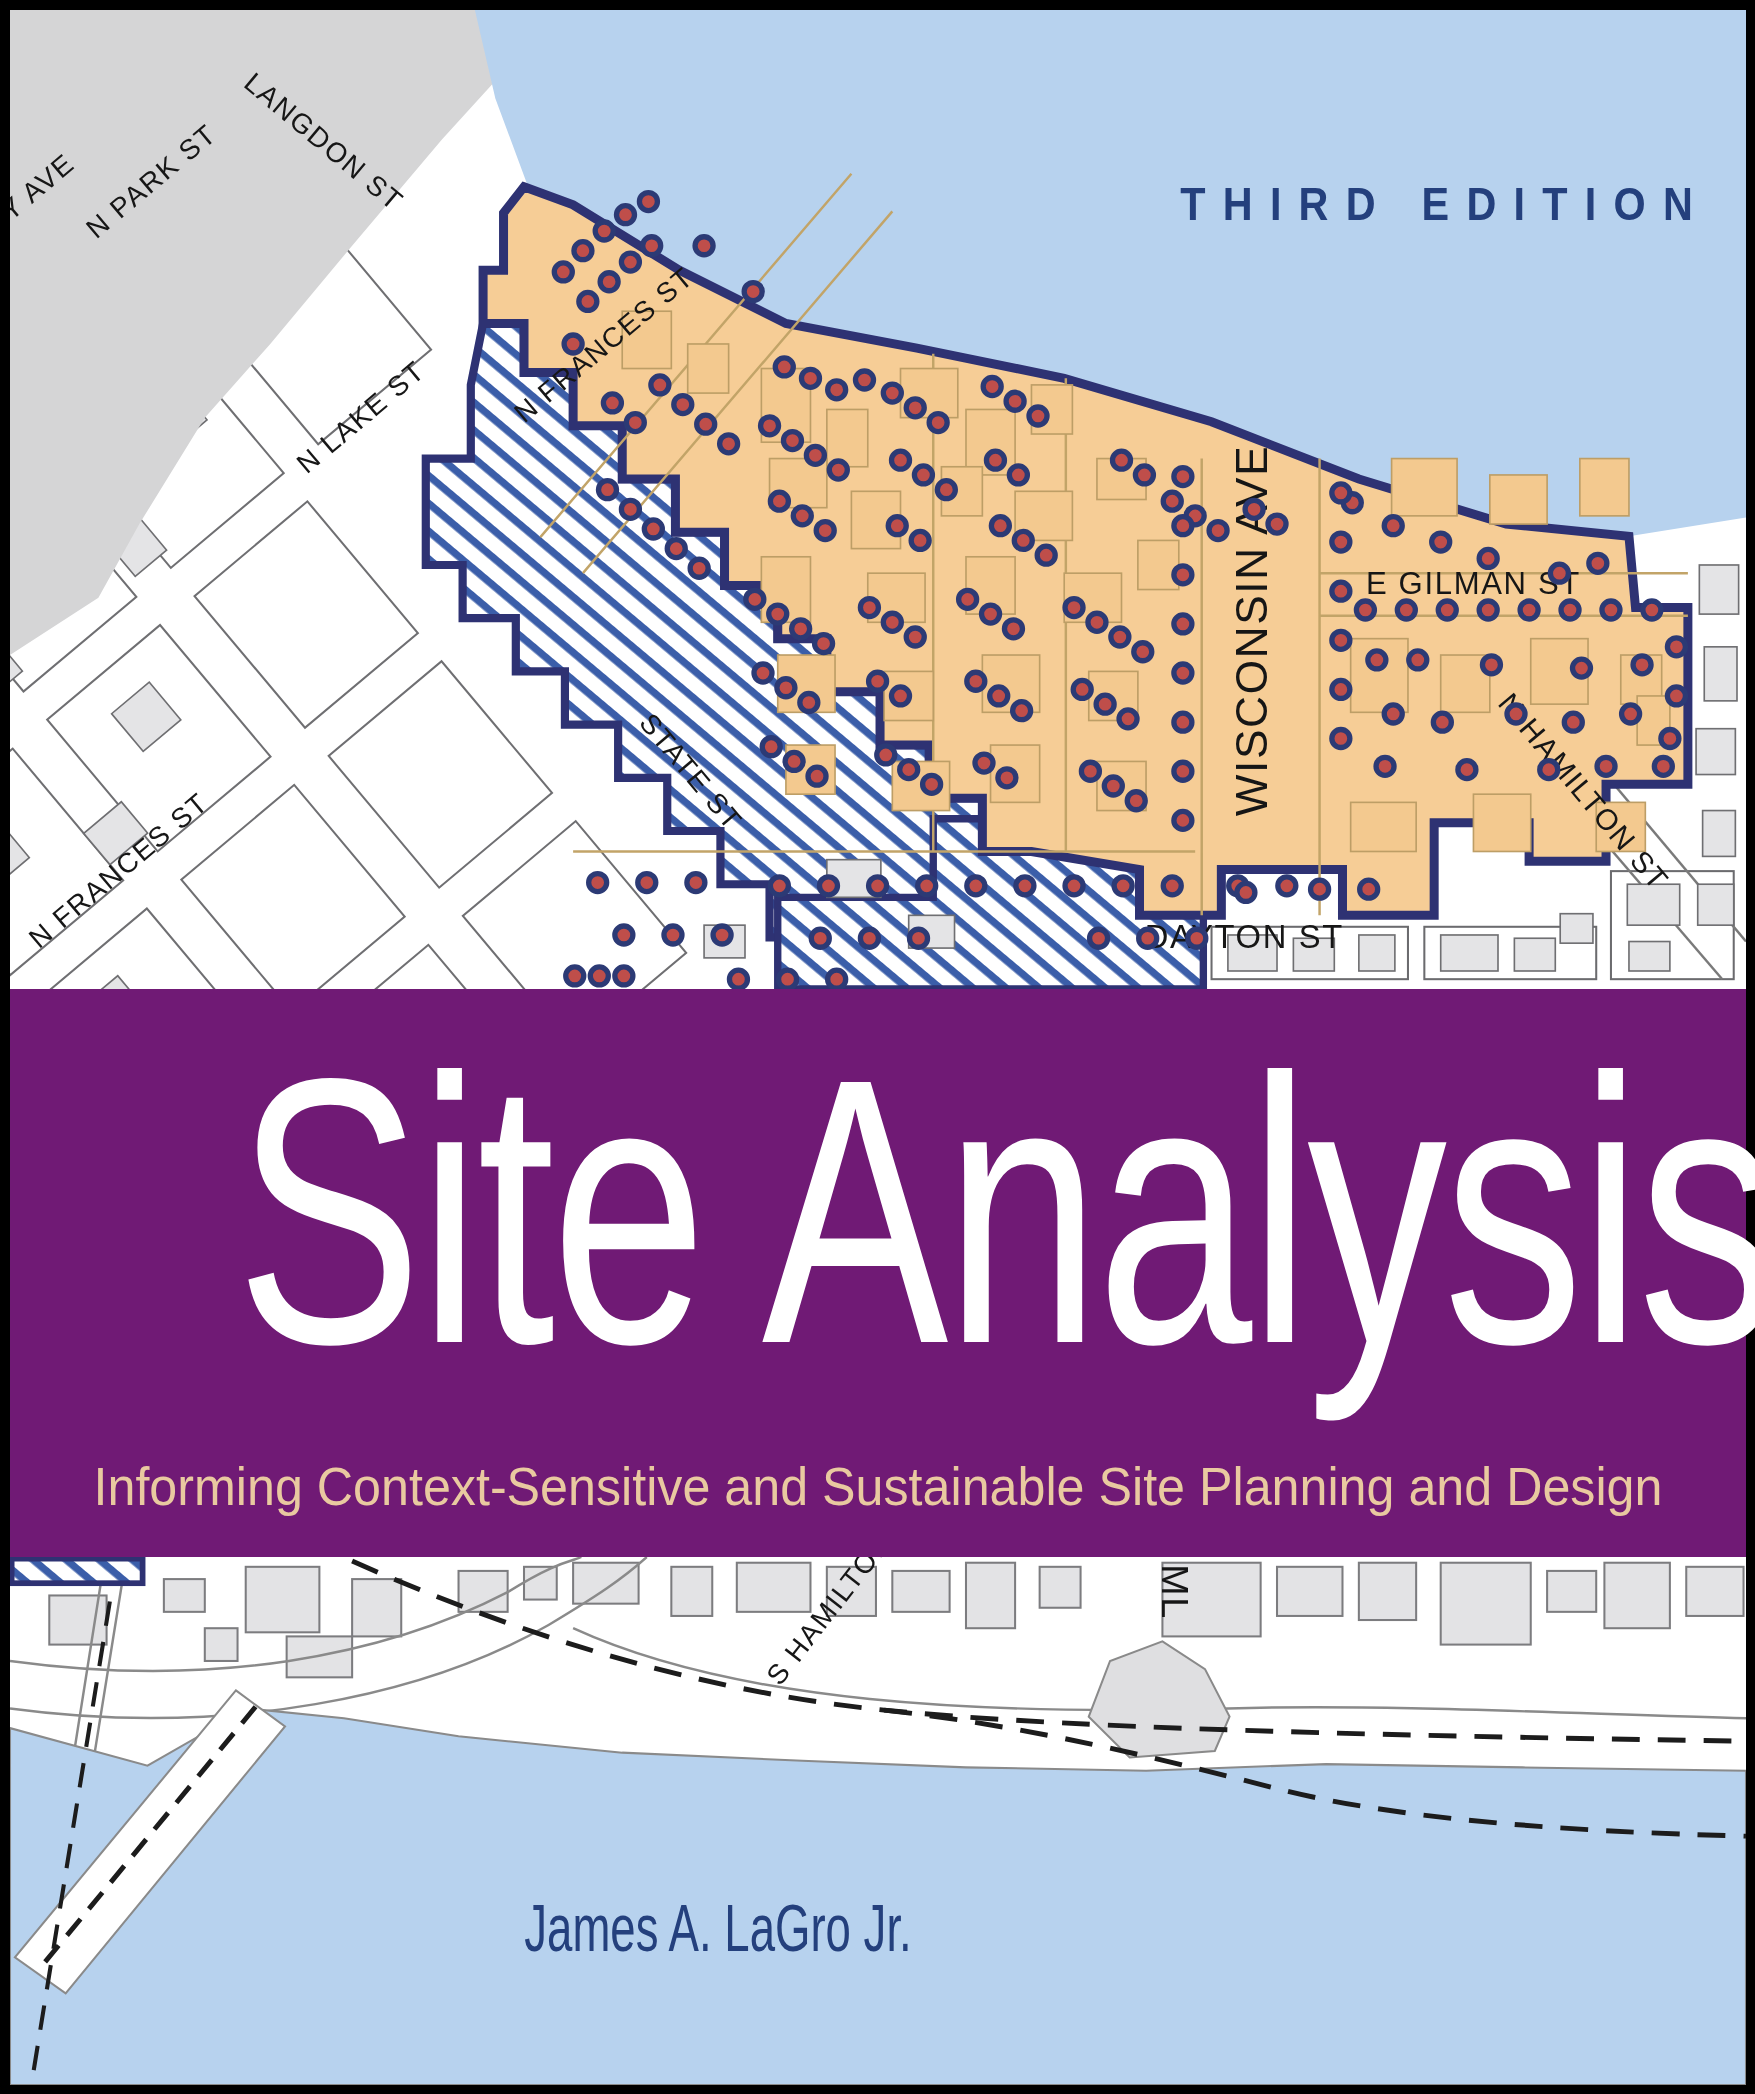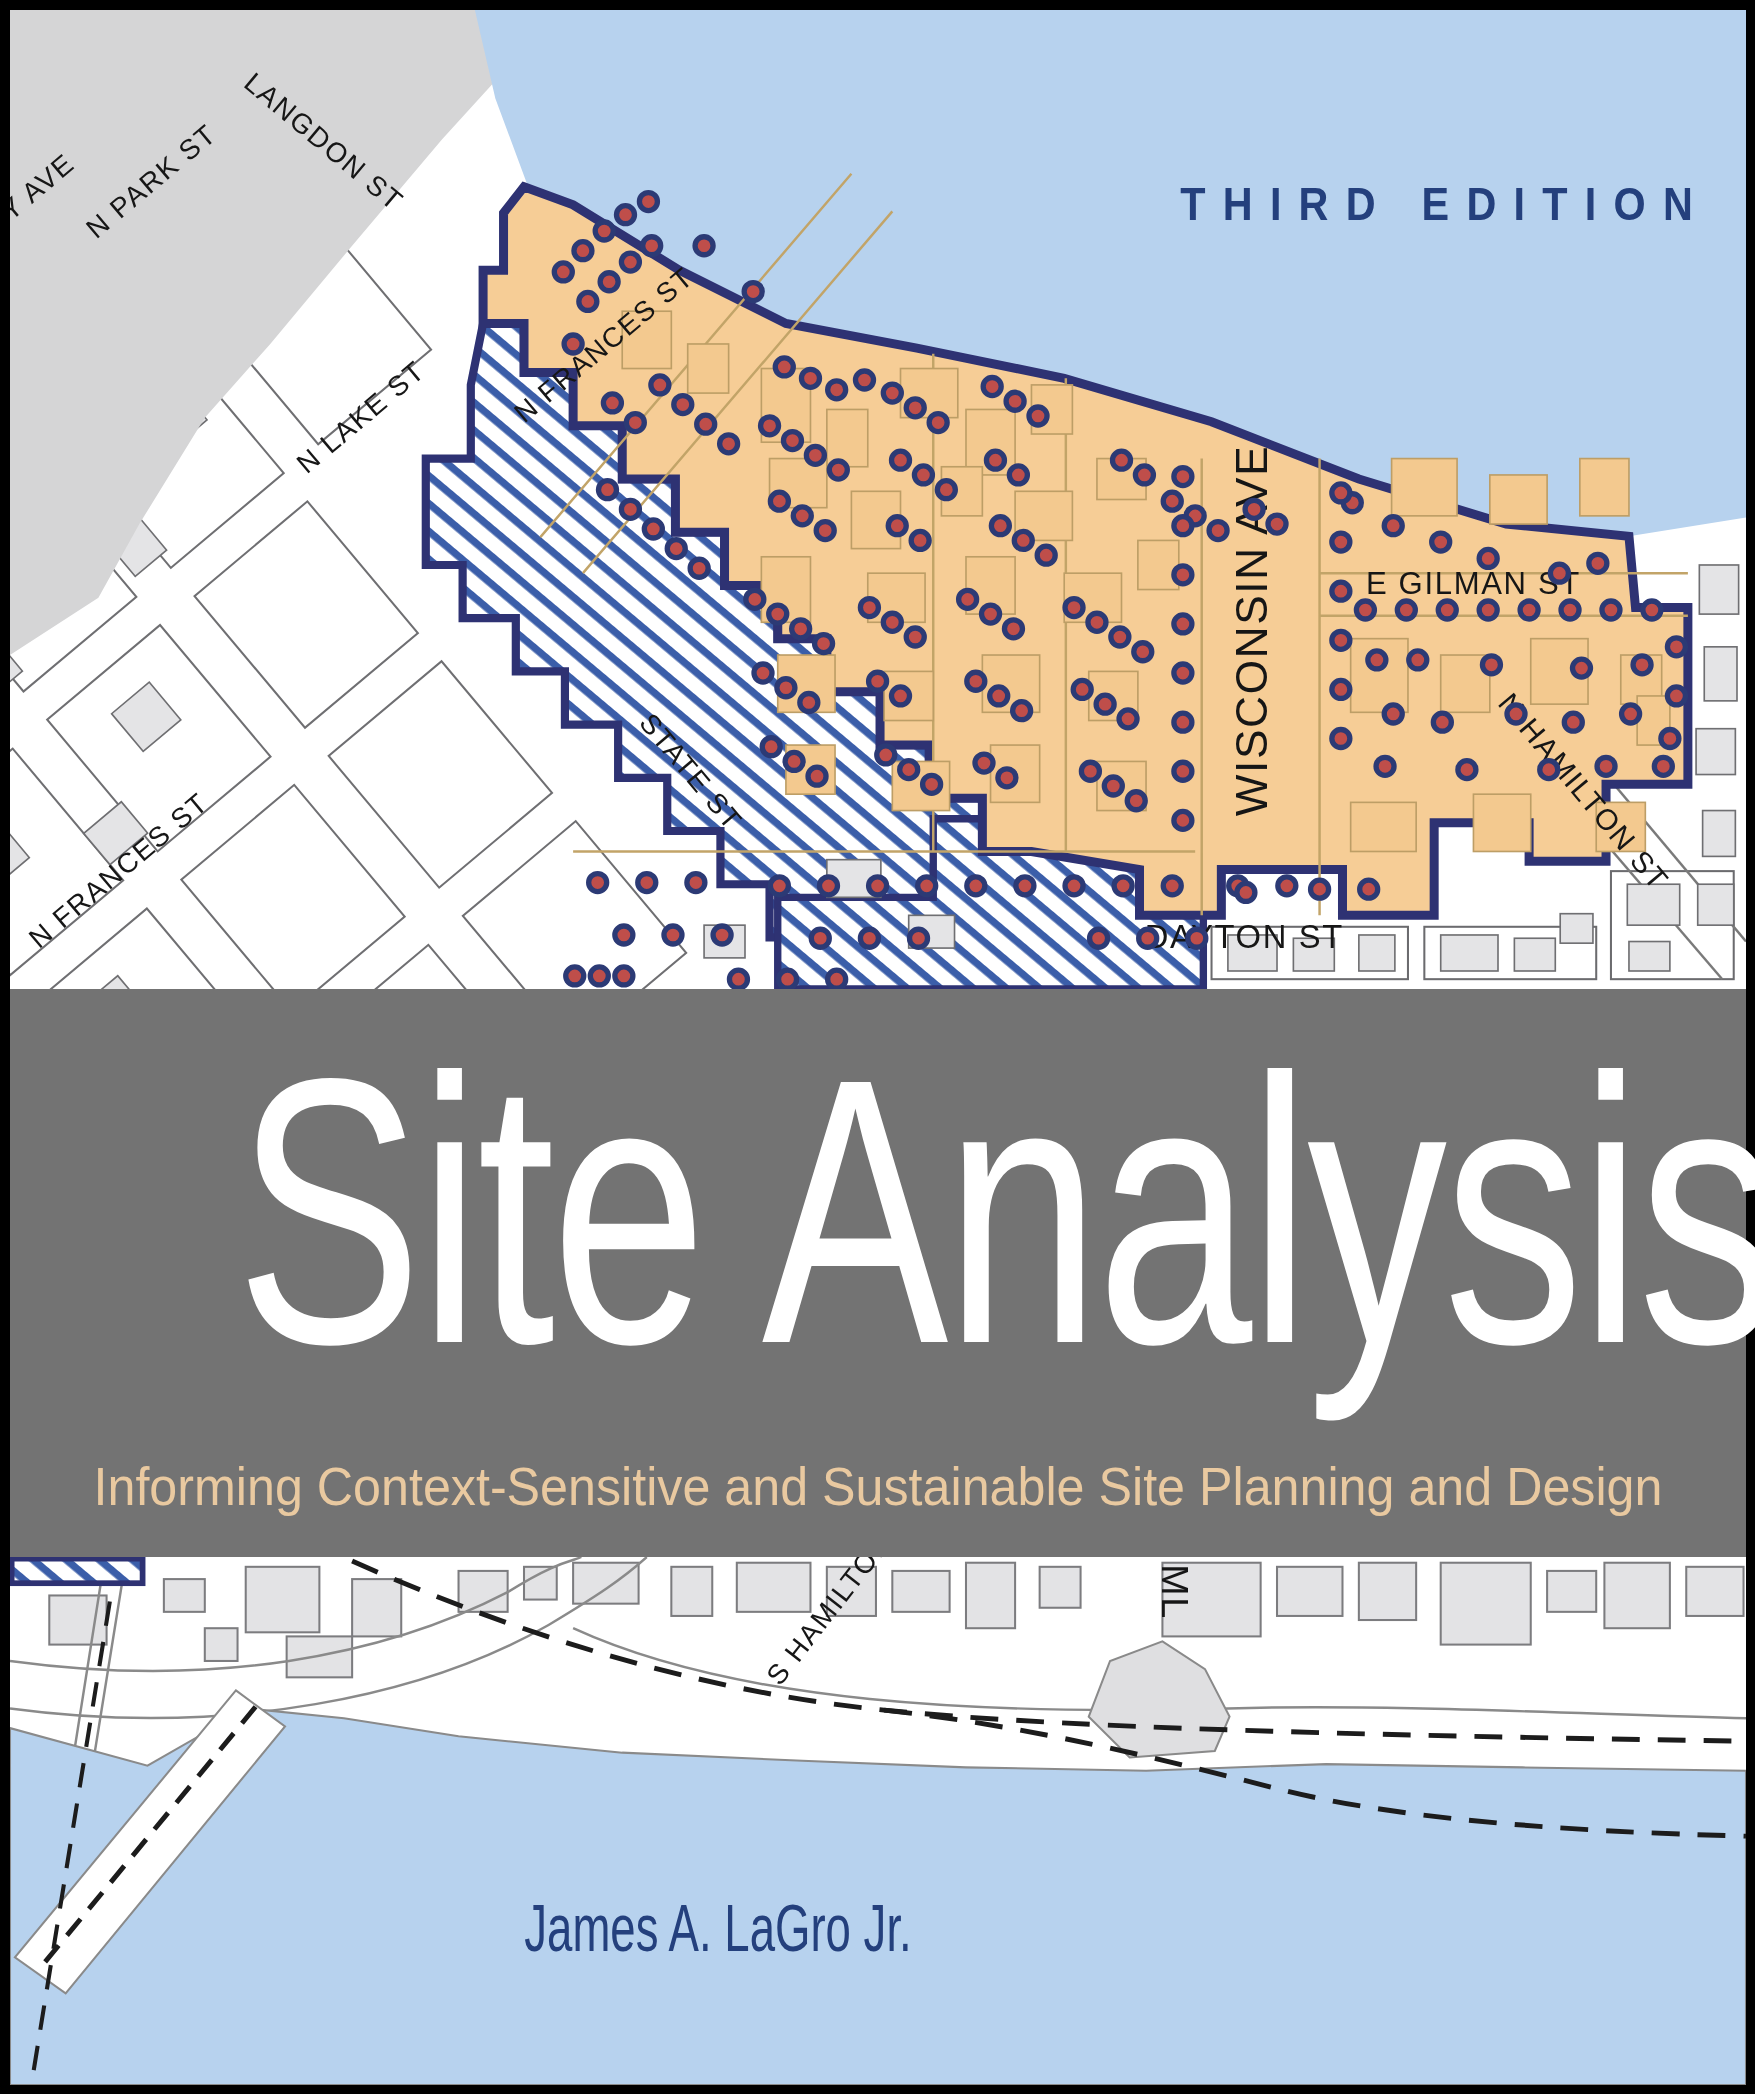--- a/index.html
+++ b/index.html
@@ -4,21 +4,21 @@
 <style>
   html,body{margin:0;padding:0;background:#222;}
   .cover{
     position:relative;width:1755px;height:2095px;background:#000;
     font-family:"Liberation Sans", sans-serif;overflow:hidden;
   }
   .map-top{position:absolute;left:9.8px;top:9.8px;width:1736px;height:979px;}
   .map-bottom{position:absolute;left:9.8px;top:1557px;width:1736px;height:528px;}
   .band{
     position:absolute;left:9.8px;top:989px;width:1736px;height:569px;
-    background:#737373;display:block;
+    background:#701a75;display:block;
   }
   .edition{
     position:absolute;top:176px;right:45px;
     color:#24407d;font-size:47px;font-weight:700;letter-spacing:19.6px;
     transform:scaleX(0.88);transform-origin:right center;white-space:nowrap;
   }
   .title{
     position:absolute;left:0;top:33px;width:100%;text-align:center;
     color:#ffffff;font-size:378px;line-height:1;font-weight:400;
     transform:scaleX(0.74);transform-origin:center;white-space:nowrap;

